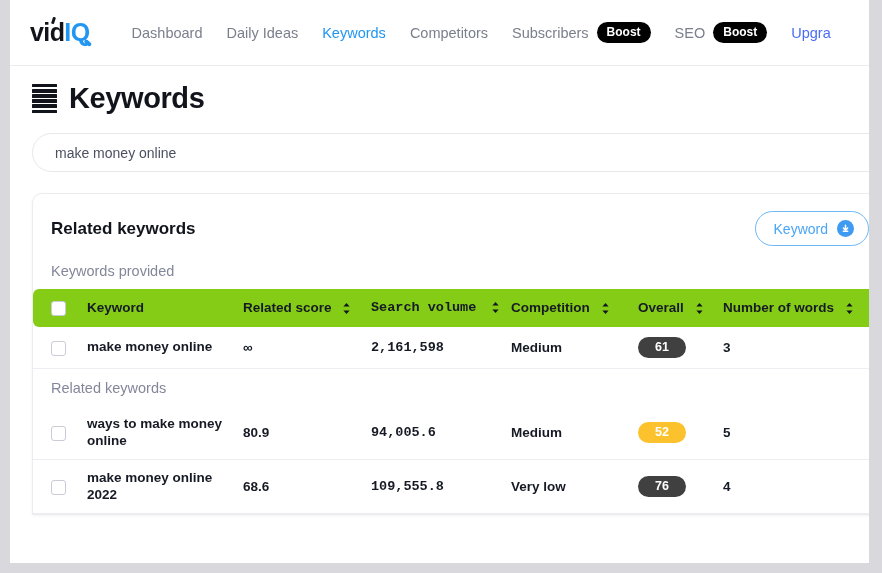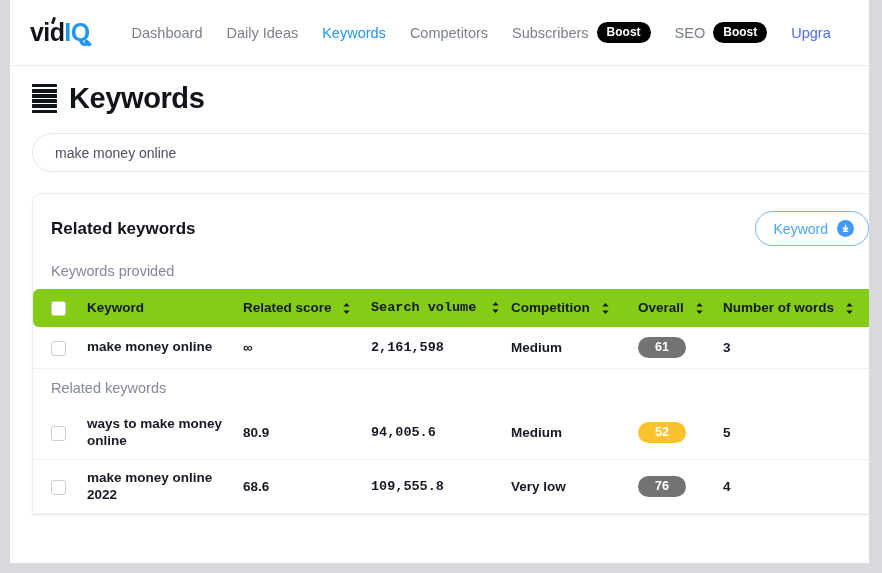--- a/index.html
+++ b/index.html
@@ -248,21 +248,21 @@
     display: inline-block;
     min-width: 26px;
     padding: 3px 11px 4px;
     border-radius: 11px;
     color: #ffffff;
     font-size: 12.5px;
     font-weight: 700;
     text-align: center;
     line-height: 1.15;
   }
-  .pill.green  { background: #737373; }
+  .pill.green  { background: #404040; }
   .pill.orange { background: #fcc22e; }
 </style>
 </head>
 <body>
 
 <div class="viewport">
 
   <div class="navbar">
     <div class="logo">
       <span class="dot"></span>

